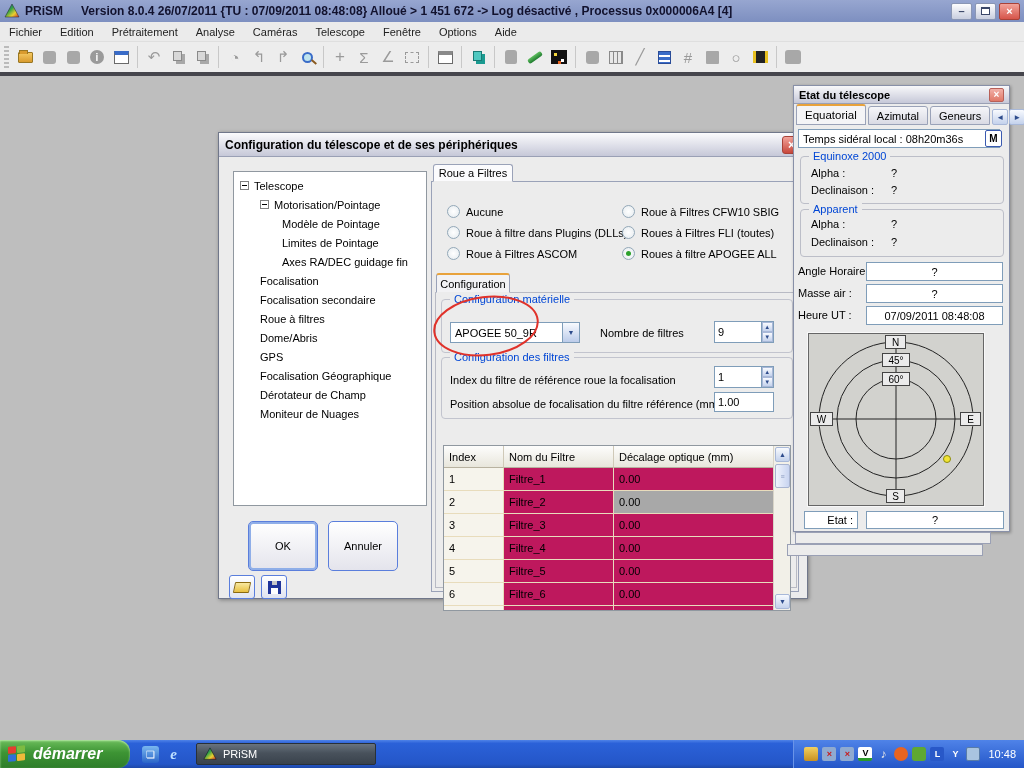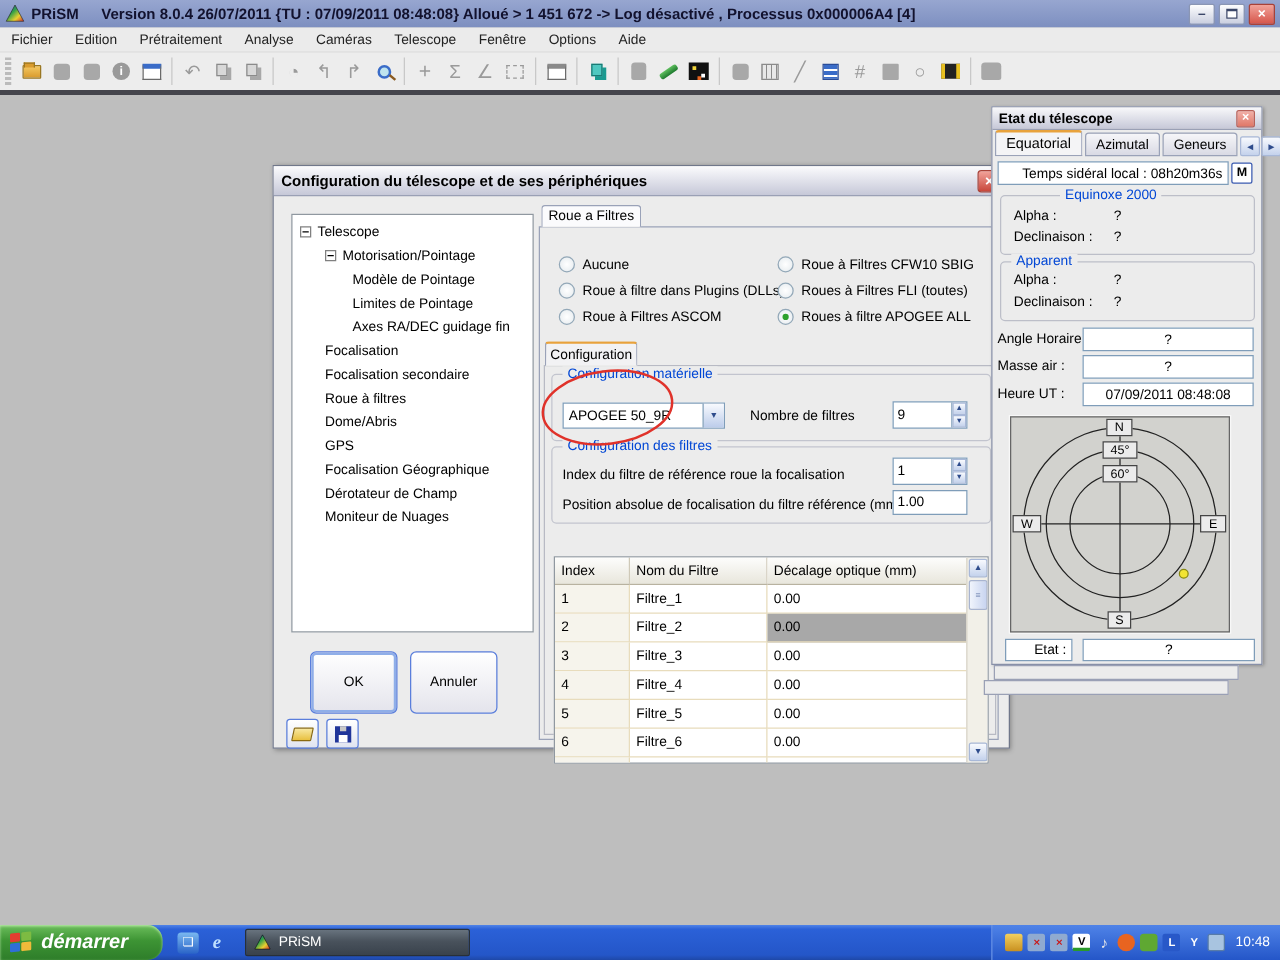--- a/index.html
+++ b/index.html
@@ -99,21 +99,21 @@
 
   .subframe { position:absolute; left:3px; top:110px; width:362px; height:296px; border:1px solid #B8BAC4; background:#ECECEC; }
   .cfg-tab { left:4px; top:91px; width:74px; height:20px; z-index:2; border-bottom:1px solid #ECECEC; }
 
   .combo { position:absolute; left:16px; top:48px; width:130px; height:21px; }
   .combo .cb-btn { margin-left:auto; width:17px; align-self:stretch; display:flex; align-items:center; justify-content:center;
     font-size:7px; color:#2E4C8C; background:linear-gradient(#F8FAFE,#BCCCEA); border-left:1px solid #7F9DB9; margin-right:-4px; }
   .spinner { position:absolute; display:flex; padding:0; }
   .spinner input, .plainfield input { border:none; outline:none; width:100%; font-size:11px; padding:0 3px; background:transparent; }
 
-  .ftable { position:absolute; left:7px; top:152px; width:348px; height:166px; background:#ffffff;
+  .ftable { position:absolute; left:7px; top:152px; width:348px; height:166px; background:#be185d;
     border:1px solid #9098A0; overflow:hidden; }
   .ft-scroll { position:absolute; right:0; top:0; bottom:0; width:17px; background:#F2F0E8; border-left:1px solid #D8D4C8; }
   .ft-scroll .sbtn { position:absolute; left:1px; width:15px; height:15px; font-size:7px; }
   .ft-thumb { position:absolute; left:1px; top:18px; width:15px; height:24px; border:1px solid #A8B4D0;
     border-radius:2px; background:linear-gradient(90deg,#F0F4FC,#C8D4F0); display:flex; align-items:center; justify-content:center;
     color:#8A9AC0; font-size:7px; letter-spacing:0; }
   .ft-head { display:flex; height:22px; }
   .ft-head div { background:linear-gradient(#FDFDFC,#E8E6DC); border-right:1px solid #CFC9B8; border-bottom:1px solid #B8B2A0;
     display:flex; align-items:center; padding:0 5px; }
   .ft-row { display:flex; height:23px; }
@@ -143,21 +143,21 @@
   .tp-close { margin-left:auto; width:15px; height:14px; border:1px solid #B86058; border-radius:2px;
     background:linear-gradient(#F2B0A8,#E07868); color:#fff; font-size:10px; font-weight:bold;
     display:flex; align-items:center; justify-content:center; }
   .tp-body { position:absolute; top:18px; left:0; right:0; bottom:0; }
   .tp-tabs { position:absolute; top:0; left:2px; right:2px; height:21px; display:flex; align-items:flex-end; }
   .tp-tab { position:relative; height:19px; display:flex; align-items:center; justify-content:center;
     background:linear-gradient(#F6F6F9,#D9DAE4); border:1px solid #9AA2B8; border-radius:3px 3px 0 0; padding:0 8px; margin-right:2px; }
   .tp-tab.active { height:21px; background:#F4F4F6; border-top:2px solid #E8A23C; font-size:11.5px; }
   .tp-arrows { margin-left:auto; display:flex; gap:1px; }
   .tp-arrows span { width:16px; height:16px; }
-  .sid-box { position:absolute; left:4px; top:25px; width:185px; height:19px; justify-content:flex-end; }
+  .sid-box { position:absolute; left:4px; top:25px; width:202px; height:19px; justify-content:flex-start; }
   .m-btn { position:absolute; left:191px; top:26px; width:17px; height:17px; border:1px solid #3A5AB0; border-radius:2px;
     background:#fff; font-weight:bold; font-size:10px; display:flex; align-items:center; justify-content:center; }
   .tp-grp { left:6px; width:204px; height:48px; border-color:#BCBEC8; }
   .tp-row { position:absolute; left:10px; display:flex; width:190px; }
   .tp-row .val { position:absolute; left:80px; }
   .info-label { position:absolute; left:4px; }
   .info-val { position:absolute; left:72px; width:137px; height:19px; justify-content:center; }
 
   .compass { position:absolute; left:14px; top:229px; width:176px; height:173px; background:#D2D2CE;
     border:1px solid #666; box-shadow:0 0 0 1px #F8F8F8; }
@@ -527,21 +527,21 @@
           <span class="arrow-btn">►</span>
         </span>
       </div>
 
       <div class="field sid-box">
           <span>Temps sidéral local : 08h20m36s</span>
         </div>
       <div class="m-btn">M</div>
 
       <div class="grp tp-grp" style="top:52px;">
-        <span class="grp-cap" style="background:#ECECEC;margin-left:39px;">Equinoxe 2000</span>
+        <span class="grp-cap" style="background:#ECECEC;">Equinoxe 2000</span>
         <div class="tp-row" style="top:10px;">
             <span>Alpha :</span>
             <span class="val">?</span>
           </div>
         <div class="tp-row" style="top:27px;">
             <span>Declinaison :</span>
             <span class="val">?</span>
           </div>
       </div>
 

